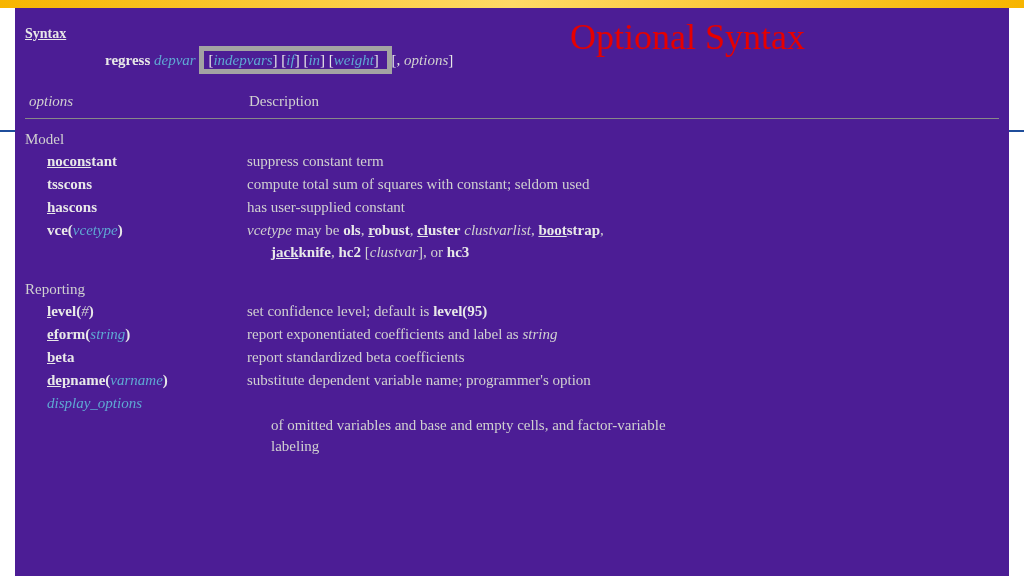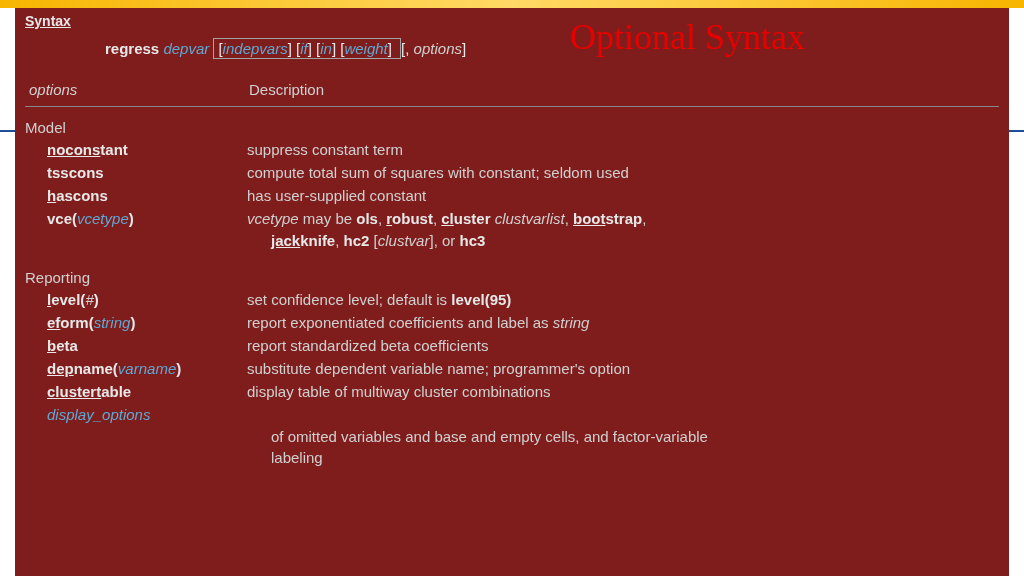--- a/index.html
+++ b/index.html
@@ -1,28 +1,28 @@
 <!DOCTYPE html>
 <html><head>
 <meta charset="utf-8">
 <style>
 body{margin:0;padding:0;font-family:"Segoe UI",Arial,sans-serif;background:#fff;width:1024px;height:576px;overflow:hidden}
 .top-bar{height:8px;background:linear-gradient(90deg,#f7b500 0%,#ffd966 50%,#f7b500 100%)}
 .side-line{position:absolute;top:130px;width:15px;height:2px;background:#1f4e9b}
 .side-line.left{left:0}
 .side-line.right{right:0}
 .callout{position:absolute;top:16px;left:570px;color:#e60000;font-family:"Times New Roman",serif;font-size:36px;z-index:5}
-.panel{position:absolute;left:15px;top:8px;width:994px;height:568px;background:#7f1d1d;color:#d0d0d0;font-family:Liberation Sans, sans-serif;font-size:15px;line-height:1.4;padding:4px 10px;box-sizing:border-box}
+.panel{position:absolute;left:15px;top:8px;width:994px;height:568px;background:#4c1d95;color:#d0d0d0;font-family:Liberation Serif, serif;font-size:15px;line-height:1.4;padding:16px 10px;box-sizing:border-box}
 .hdr{color:#e8e8e8;text-decoration:underline;font-weight:bold;font-size:14px}
 .cmd-line{margin:6px 0 18px 80px}
 .bold{font-weight:bold;color:#e8e8e8}
 .blue{color:#5fa8d3;font-style:italic}
 .it{font-style:italic}
 .wh{color:#e8e8e8}
-.box{border:1px solid #a3a3a3;padding:1px 4px}
+.box{border:5px solid #a3a3a3;padding:1px 4px}
 .tbl-head{display:flex;padding:2px 0}
 .col-opt{width:220px;padding-left:4px;font-style:italic}
 .col-desc{flex:1}
 .rule{height:1px;background:#888;margin:4px 0 10px}
 .sec{color:#d0d0d0;margin-top:8px}
 .row{display:flex;padding:1px 0}
 .opt{width:200px;padding-left:22px}
 .desc{flex:1;color:#d0d0d0}
 .desc-cont{padding-left:246px}
 .ub{text-decoration:underline;font-weight:bold;color:#e8e8e8}
@@ -88,21 +88,17 @@
   </div>
   <div class="row">
     <div class="opt"><span class="ub">b</span><span class="b">eta</span></div>
     <div class="desc">report standardized beta coefficients</div>
   </div>
   <div class="row">
     <div class="opt"><span class="ub">dep</span><span class="b">name(</span><span class="blue">varname</span><span class="b">)</span></div>
     <div class="desc">substitute dependent variable name; programmer's option</div>
   </div>
   <div class="row">
-    <div class="opt"><span class="ub">clustert</span><span class="b">able</span></div>
-    <div class="desc">display table of multiway cluster combinations</div>
-  </div>
-  <div class="row">
     <div class="opt"><span class="blue">display_options</span></div>
   </div>
   <div class="desc-cont">of omitted variables and base and empty cells, and factor-variable</div>
   <div class="desc-cont">labeling</div>
 </div>
 
 </body></html>

